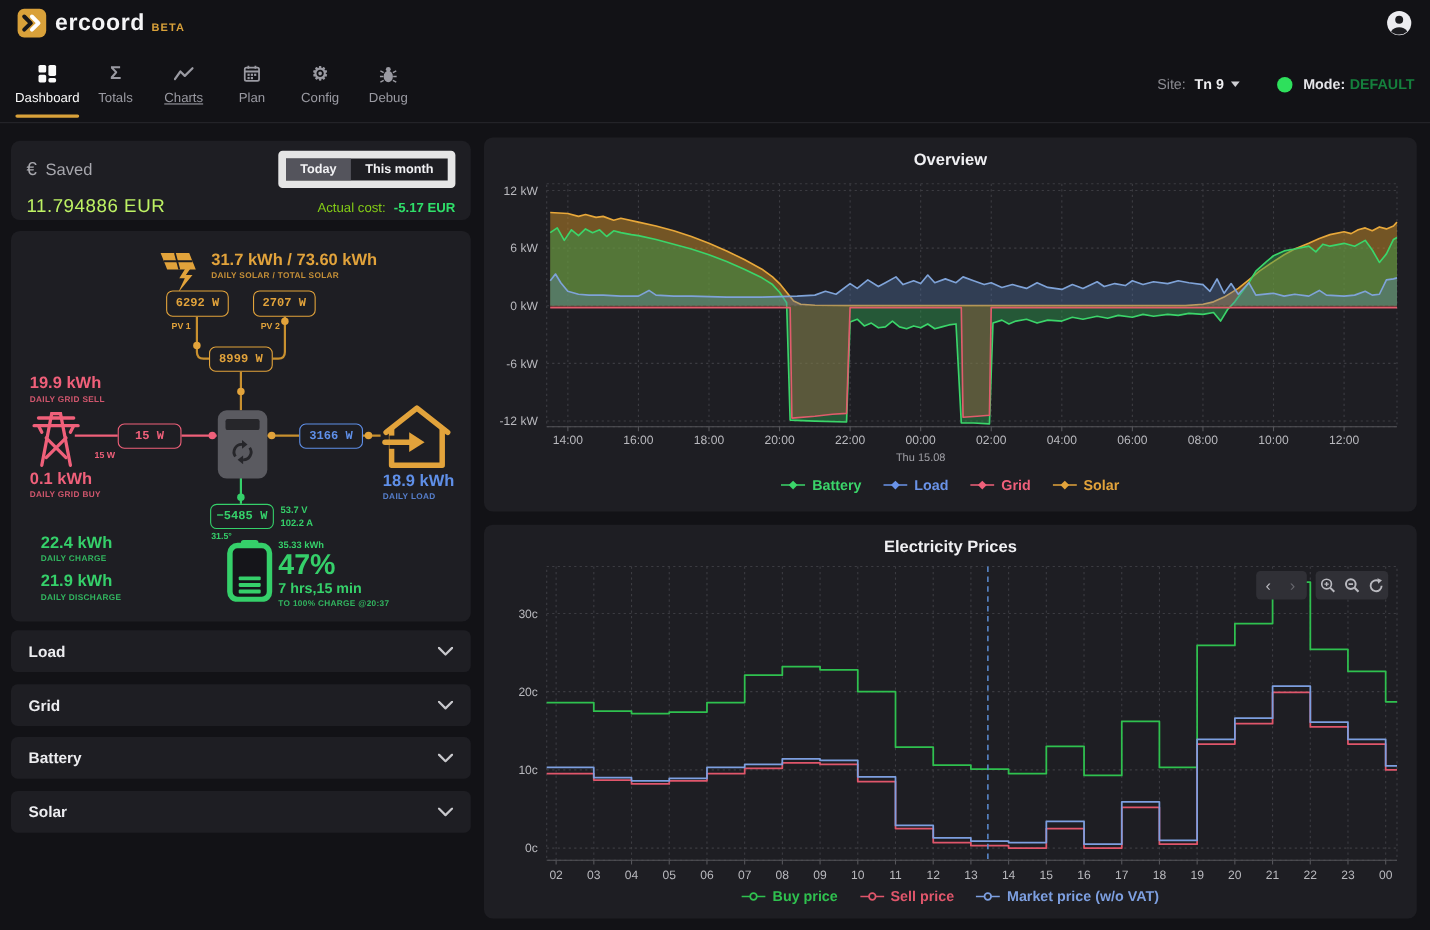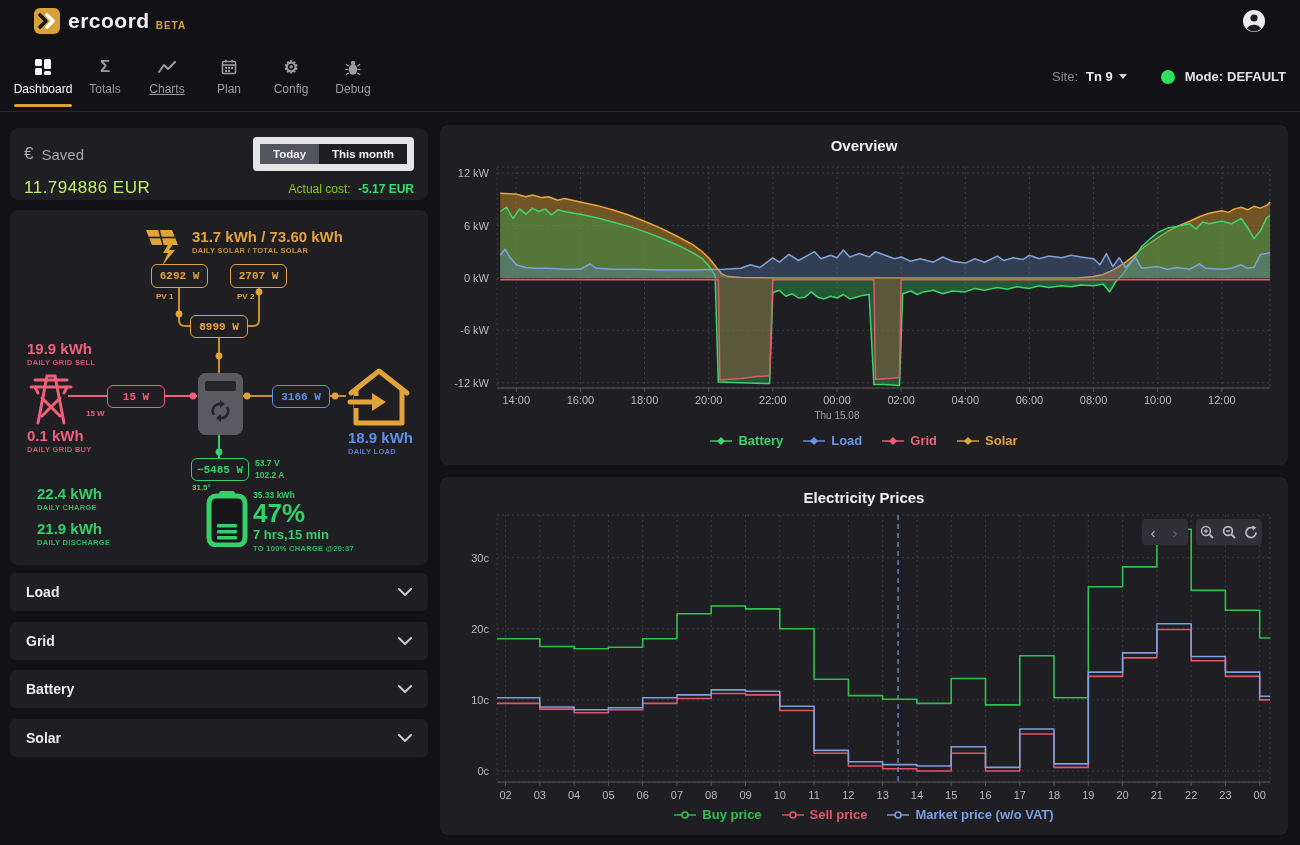--- a/index.html
+++ b/index.html
@@ -1,41 +1,41 @@
 <!DOCTYPE html>
 <html><head>
 <meta charset="utf-8">
 <style>
   * { margin:0; padding:0; box-sizing:border-box; }
   html,body { width:1300px; height:845px; background:#121216; overflow:hidden;
               font-family:"Liberation Sans", sans-serif; color:#e8e8ea; }
   .abs { position:absolute; }
 
   
-  #topbar { position:absolute; left:0; top:0; width:1300px; height:42px; display:flex; align-items:center; padding:0 34px; }
+  #topbar { position:absolute; left:0; top:0; width:1300px; height:42px; display:flex; align-items:center; padding:0 16px; }
   .logo-sq { width:26px; height:26px; border-radius:6px; background:#d9a13a; position:relative; margin-right:8px; }
   .logo-sq svg { position:absolute; left:0; top:0; }
   .logo-word { font-size:21px; font-weight:bold; color:#f4f4f6; letter-spacing:.5px; }
   .logo-beta { font-size:10px; font-weight:bold; color:#d9a13a; margin-left:6px; margin-top:8px; letter-spacing:1px; }
   .avatar { margin-left:auto; width:24px; height:24px; cursor:pointer; }
 
   #navbar { position:absolute; left:0; top:42px; width:1300px; height:70px; border-bottom:1px solid #26262b; display:flex; align-items:center; padding:0 14px; }
   .nav-item { width:58px; display:flex; flex-direction:column; align-items:center; gap:5px; margin-right:4px; position:relative; height:54px; justify-content:center; cursor:pointer; }
   .nav-item .nicon { height:20px; display:flex; align-items:center; justify-content:center; color:#9a9aa2; font-size:17px; font-weight:bold; }
   .nav-item .nlabel { font-size:12px; color:#9a9aa2; }
   .nav-item.active .nlabel, .nav-item.active .nicon { color:#fafafa; }
   .nav-item.active::after { content:""; position:absolute; left:0; right:0; bottom:-3px; height:3px; border-radius:2px; background:#d9a13a; }
   .nav-item.linklike .nlabel { text-decoration:underline; }
   #site-block { margin-left:auto; display:flex; align-items:center; font-size:13px; }
   .site-label { color:#8a8a90; margin-right:8px; }
   .site-value { color:#f0f0f2; font-weight:bold; }
   .caret { width:0; height:0; border-left:4px solid transparent; border-right:4px solid transparent; border-top:5px solid #cfcfd4; margin-left:6px; }
   .mode-dot { width:14px; height:14px; border-radius:50%; background:#2ee05c; margin:0 10px 0 34px; }
   .mode-label { color:#e4e4e8; font-weight:bold; }
-  .mode-value { color:#e5e5e5; font-weight:bold; margin-left:4px; }
+  .mode-value { color:#15803d; font-weight:bold; margin-left:4px; }
 
   
   .card { position:absolute; background:#1e1e23; border-radius:8px; }
 
   
   #card-saved { left:10px; top:128px; width:418px; height:72px; padding:9px 14px; }
   .saved-row { display:flex; align-items:center; justify-content:space-between; }
   .saved-title { display:flex; align-items:center; gap:8px; color:#a8a8ae; font-size:15px; }
   .euro { font-size:17px; color:#a8a8ae; }
   .toggle { display:flex; border:7px solid #e5e5e5; border-radius:4px; overflow:hidden; font-size:11.5px; font-weight:bold; }

